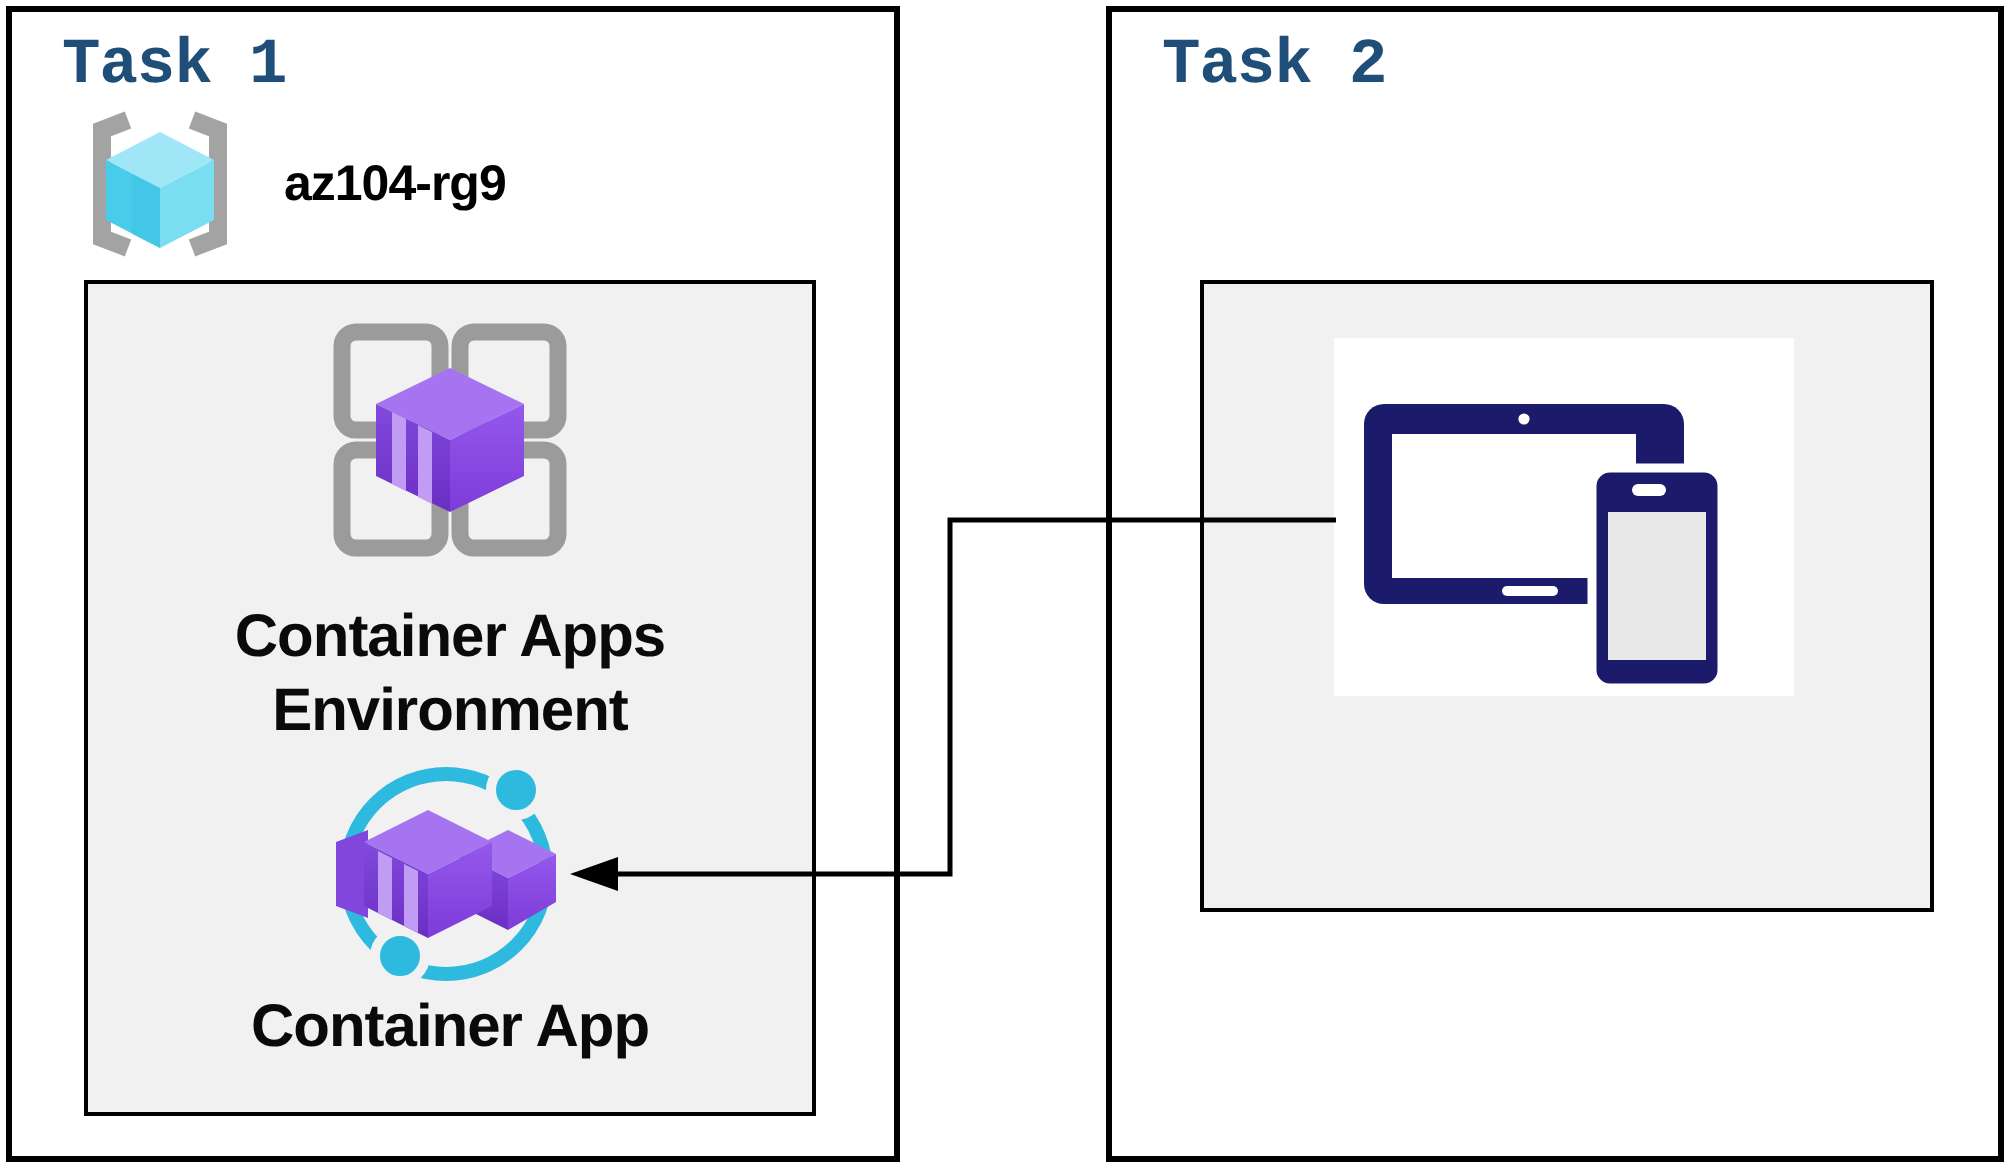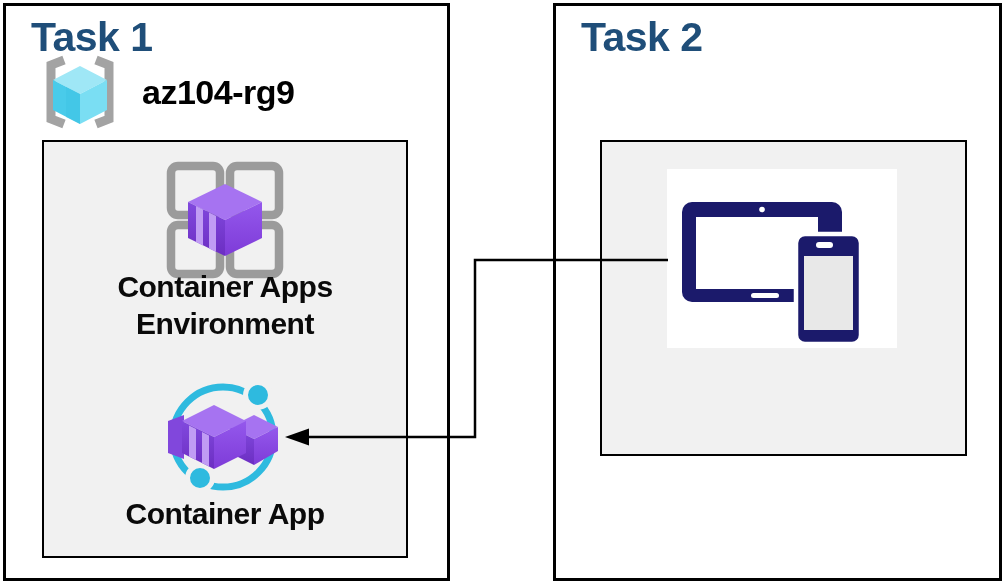--- a/index.html
+++ b/index.html
@@ -8,38 +8,38 @@
     font-family:"Liberation Sans","DejaVu Sans",sans-serif;
   }
   .task-box{
     position:absolute;background:#ffffff;border:3px solid #000000;
     box-sizing:border-box;
   }
   #task1-box{left:3px;top:3px;width:447px;height:578px;}
   #task2-box{left:553px;top:3px;width:449px;height:578px;padding-left:42px;}
   .task-title{
     position:absolute;left:25px;top:8px;
-    font-size:41px;font-weight:700;color:#1F4E79;letter-spacing:-0.5px;
+    font-size:32px;font-weight:700;color:#1F4E79;letter-spacing:-0.5px;font-family:Liberation Mono, monospace;
   }
   .rg-row{
     position:absolute;left:28px;top:48px;display:flex;align-items:center;gap:16px;
   }
-  .rg-name{font-size:34px;font-weight:700;color:#000000;letter-spacing:-0.5px;}
+  .rg-name{font-size:25px;font-weight:700;color:#000000;letter-spacing:-0.5px;}
   .panel{
     position:absolute;background:#F1F1F1;border:2px solid #000000;box-sizing:border-box;
   }
   #task1-panel{left:36px;top:134px;width:366px;height:418px;}
   #task2-panel{left:44px;top:134px;width:367px;height:316px;}
   .node-icon{position:absolute;}
   .node-label{
     position:absolute;left:0;right:0;text-align:center;
     font-size:30px;font-weight:700;color:#0A0A0A;line-height:1.23;letter-spacing:-0.5px;
   }
   #env-icon{left:119px;top:16px;}
-  #env-label{top:127px;padding:0 8px;}
+  #env-label{top:159px;padding:0 8px;}
   #app-icon{left:122px;top:239px;}
   #app-label{top:354px;text-align:center;}
   .white-icon-box{
     position:absolute;left:65px;top:27px;width:230px;height:179px;background:#ffffff;
   }
   #verify-label{top:222px;}
   #connector-svg{
     position:absolute;left:0;top:0;z-index:5;pointer-events:none;
   }
 </style>

